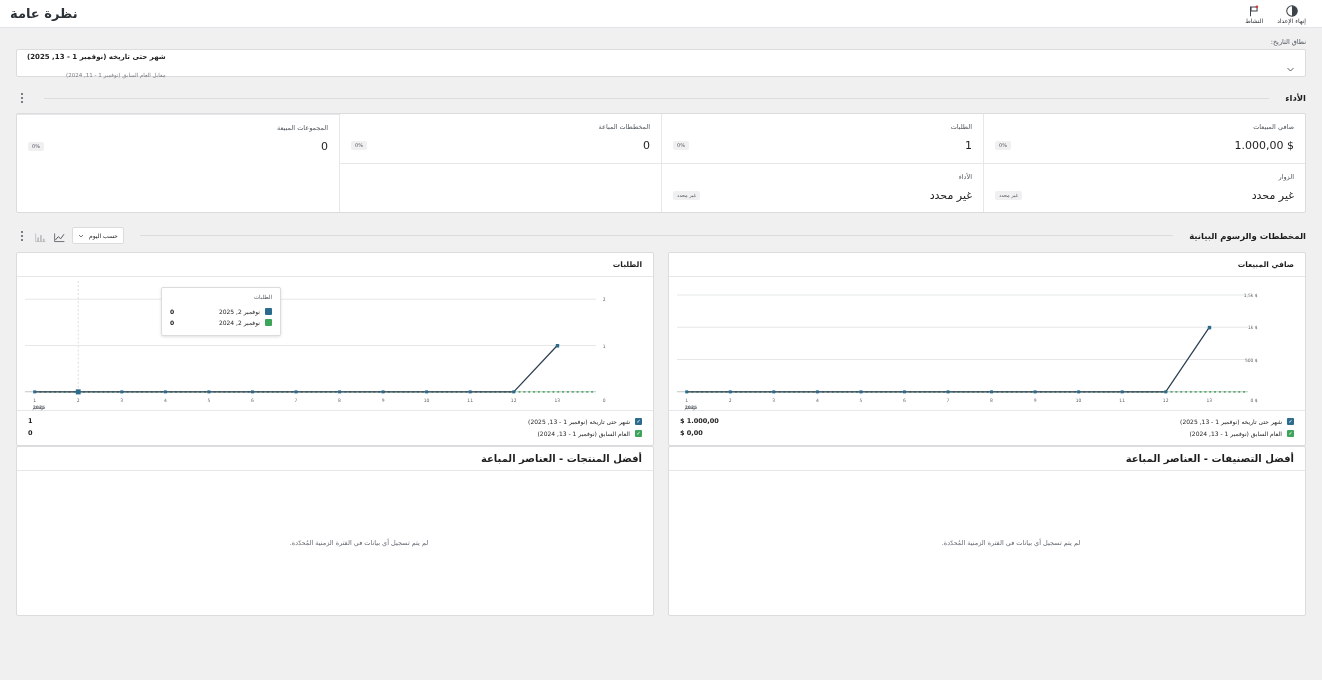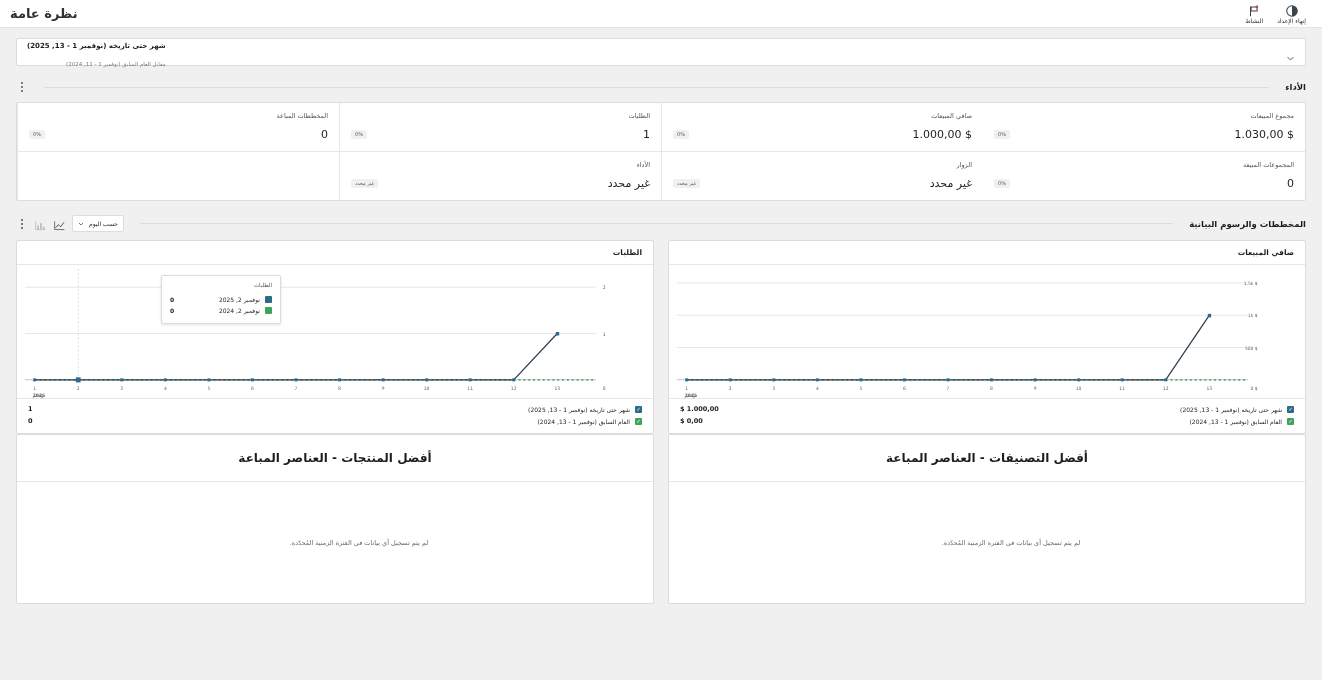--- a/index.html
+++ b/index.html
@@ -114,22 +114,22 @@
   .tt-row { display: flex; align-items: center; justify-content: space-between; padding: 2px 0; direction: rtl; }
   .tt-left { display: flex; align-items: center; gap: 5px; }
   .tt-swatch { width: 7px; height: 7px; border-radius: 1px; }
   .tt-label { font-size: 6px; color: #1e1e1e; }
   .tt-val { font-size: 6px; font-weight: 700; color: #1e1e1e; direction: ltr; }
 
   
   .lb-row { display: grid; grid-template-columns: 1fr 1fr; gap: 14px; }
   .lb-card { background: #fff; border: 1px solid #dcdcde; border-radius: 2px; height: 170px; display: flex; flex-direction: column; }
   .lb-head {
-    padding: 16px 11px; border-bottom: 1px solid #e6e7e8;
-    font-size: 12px; font-weight: 700; color: #1e1e1e; text-align: center;
+    padding: 6px 11px; border-bottom: 1px solid #e6e7e8;
+    font-size: 10px; font-weight: 700; color: #1e1e1e; text-align: right;
   }
   .lb-empty { flex: 1; display: flex; align-items: center; justify-content: center; }
   .lb-empty span { font-size: 6.5px; color: #646970; margin-left: 48px; }
 
   .axis-text { font-size: 4.6px; fill: #646970; font-family: "DejaVu Sans", sans-serif; }
   .axis-text-b { font-size: 4.6px; fill: #646970; font-weight: 700; font-family: "DejaVu Sans", sans-serif; }
 </style>
 </head>
 <body>
 
@@ -159,20 +159,21 @@
 
   </div>
   <div class="adminbar-right">
     <span class="ab-title">نظرة عامة</span>
   </div>
 </div>
 
 <div class="page">
 
   <div class="daterange-wrap">
+    <div class="daterange-label">نطاق التاريخ:</div>
     <div class="daterange-box">
       <span class="chev">
         <svg viewBox="0 0 12 12" width="9" height="9">
             <path d="M2.5 4.5 L6 8 L9.5 4.5" fill="none" stroke="#50575e" stroke-width="1.3" stroke-linecap="round" stroke-linejoin="round"></path>
           </svg>
       </span>
       <span class="dr-texts">
         <span class="dr-main">شهر حتى تاريخه (نوفمبر 1 - 13, 2025)</span><br>
         <span class="dr-sub">مقابل العام السابق (نوفمبر 1 - 11, 2024)</span>
       </span>
@@ -183,27 +184,20 @@
     <span class="sect-title">الأداء</span>
     <span class="sect-rule"></span>
     <span class="ellipsis-btn">
         <i></i>
         <i></i>
         <i></i>
       </span>
   </div>
 
   <div class="perf">
-    <div class="perf-cell lastcol">
-      <div class="perf-label">مجموع المبيعات</div>
-      <div class="perf-body">
-        <span class="perf-delta">0%</span>
-        <span class="perf-value">$ 1.030,00</span>
-      </div>
-    </div>
     <div class="perf-cell">
       <div class="perf-label">صافي المبيعات</div>
       <div class="perf-body">
         <span class="perf-delta">0%</span>
         <span class="perf-value">$ 1.000,00</span>
       </div>
     </div>
     <div class="perf-cell">
       <div class="perf-label">الطلبات</div>
       <div class="perf-body">

